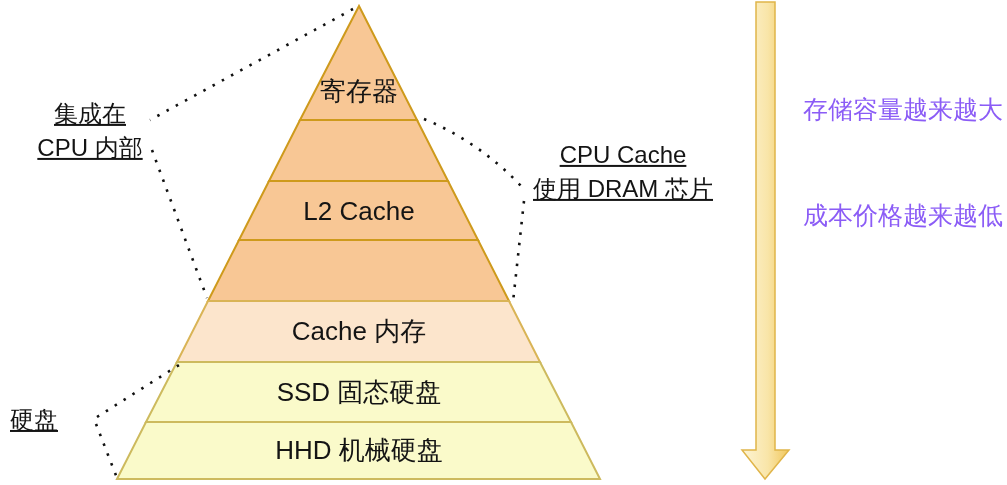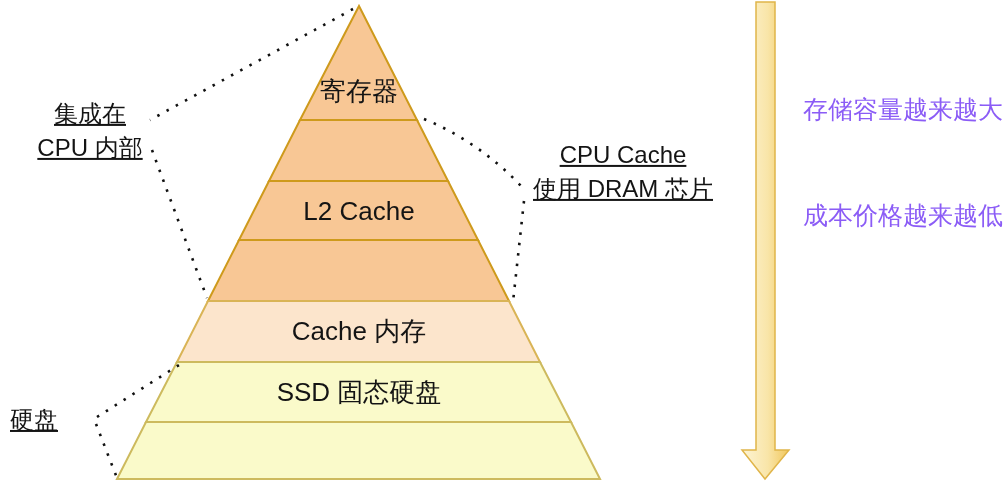--- a/index.html
+++ b/index.html
@@ -53,20 +53,21 @@
       <line x1="96" y1="424" x2="117" y2="478"></line>
     </g>
 
     <polygon points="756,2 775,2 775,450 789,450 765,479 742,450 756,450" fill="url(#arrowGrad)" stroke-width="1.5" stroke="#E0B54A"></polygon>
   </svg>
 
   <div class="plabel" style="left:359px;top:91px">寄存器</div>
   <div class="plabel" style="left:359px;top:211px">L2 Cache</div>
   <div class="plabel" style="left:359px;top:331px">Cache 内存</div>
   <div class="plabel" style="left:359px;top:392px">SSD 固态硬盘</div>
+  <div class="plabel" style="left:359px;top:450px">HHD 机械硬盘</div>
 
   <div class="ann" style="left:90px;top:131px">
     <div>集成在</div>
     <div>CPU 内部</div>
   </div>
 
   <div class="ann" style="left:623px;top:172px">
     <div>CPU Cache</div>
     <div>使用 DRAM 芯片</div>
   </div>

